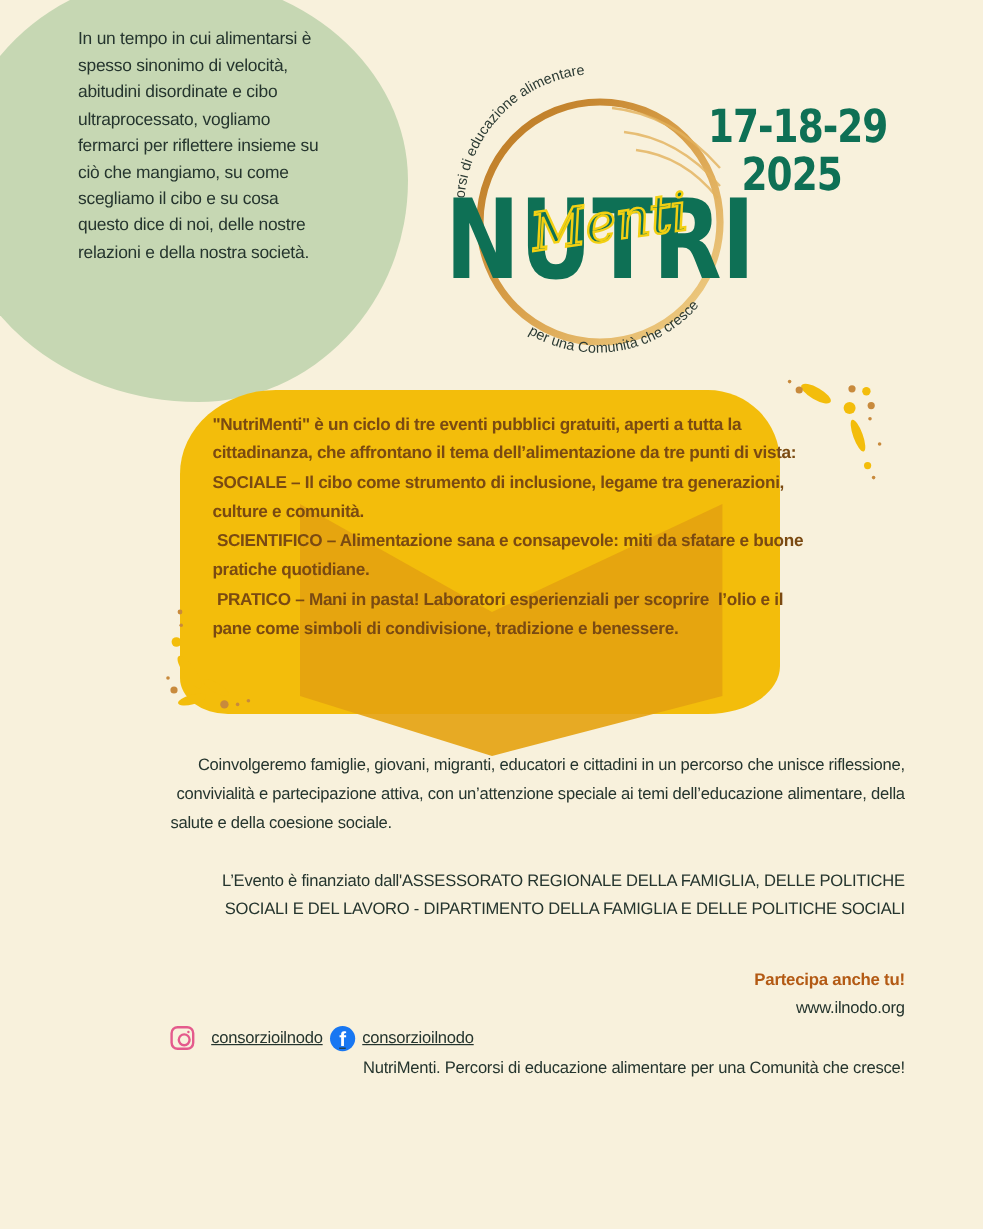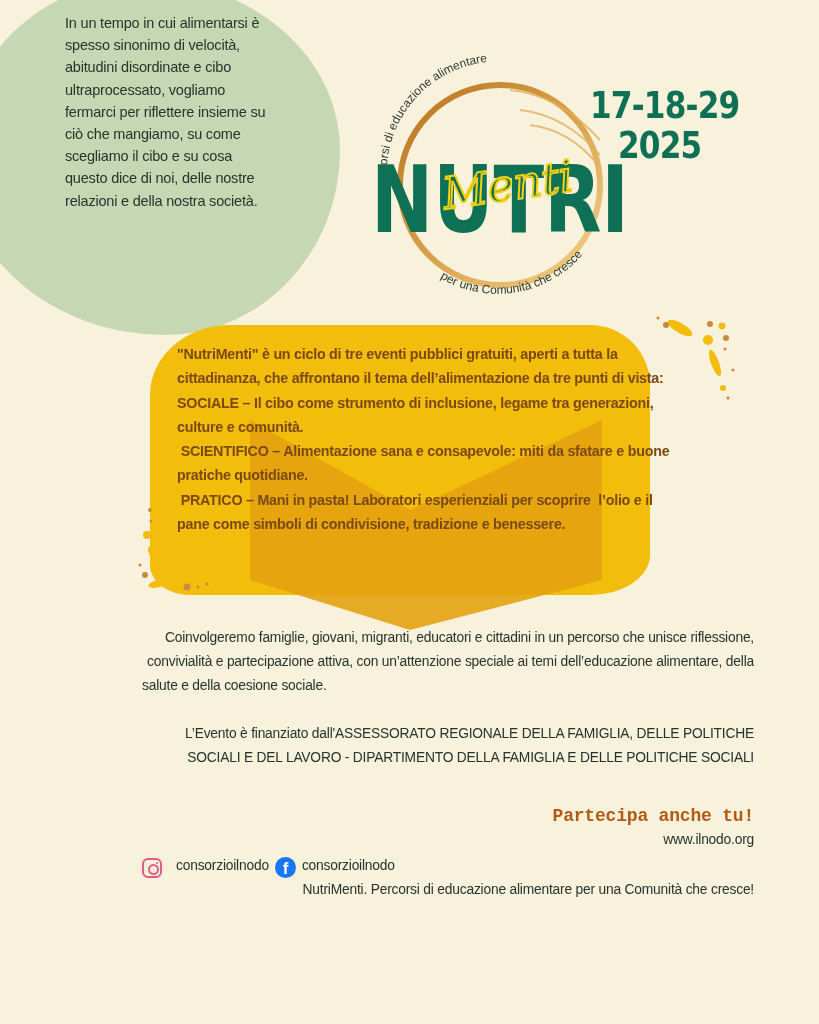--- a/index.html
+++ b/index.html
@@ -8,21 +8,21 @@
       background: #f8f1dc;
       font-family: "Liberation Sans", sans-serif;
       color: #2b3a33;
     }
     .blob-green {
       position: absolute; left: -40px; top: -20px; width: 380px; height: 355px;
       background: #c6d7b3;
       border-radius: 48% 52% 46% 54% / 50% 48% 52% 50%;
     }
     .intro {
-      position: absolute; left: 65px; top: 12px; width: 210px;
+      position: absolute; left: 65px; top: 22px; width: 210px;
       font-size: 14.5px; line-height: 22.2px; color: #25352e;
       letter-spacing: -0.2px;
     }
     .logo { position: absolute; left: 360px; top: 40px; width: 280px; height: 270px; }
     .dates {
       position: absolute; left: 590px; top: 85px; width: 170px; text-align: center;
       color: #0e7055; font-family: "DejaVu Sans", sans-serif; font-weight: bold;
       font-size: 38px; line-height: 40px; letter-spacing: -1px;
       transform: scaleX(0.82); transform-origin: left top;
     }
@@ -40,22 +40,22 @@
     }
     .box-text p { margin: 0; }
     .deco { position: absolute; }
     .body-text {
       position: absolute; left: 115px; top: 626px; width: 612px;
       font-size: 13.8px; line-height: 24px; color: #25352e; letter-spacing: -0.2px; margin-left: 27px;
     }
     .body-text p { margin: 0; text-align: right; }
     .justify { text-align: justify; text-align-last: left; }
     .gap { height: 24px; }
-    .cta-title { color: #b35a14; font-weight: bold; font-size: 18px; margin-top: 10px !important; font-family: Liberation Mono, monospace; }
-    .social-row { display: flex; align-items: flex-end; gap: 6px; height: 26px; }
+    .cta-title { color: #b35a14; font-weight: bold; font-size: 14px; margin-top: 10px !important; }
+    .social-row { display: flex; align-items: center; gap: 6px; height: 26px; text-decoration: underline; }
     .ig { width: 20px; height: 20px; border-radius: 6px; border: 2.5px solid #e45a8c; box-sizing: border-box; position: relative; }
     .ig::after { content: ""; position: absolute; left: 4px; top: 4px; width: 7px; height: 7px; border: 2px solid #e45a8c; border-radius: 50%; }
     .ig::before { content: ""; position: absolute; right: 2px; top: 2px; width: 2px; height: 2px; background: #e45a8c; border-radius: 50%; }
     .fb { width: 21px; height: 21px; border-radius: 50%; background: #1877f2; color: #fff; font-weight: bold; font-size: 17px; display: flex; align-items: flex-end; justify-content: center; line-height: 19px; overflow: hidden; }
     a { color: inherit; text-decoration: none; }
   </style>
 </head>
 <body>
 
 <div class="blob-green"></div>

